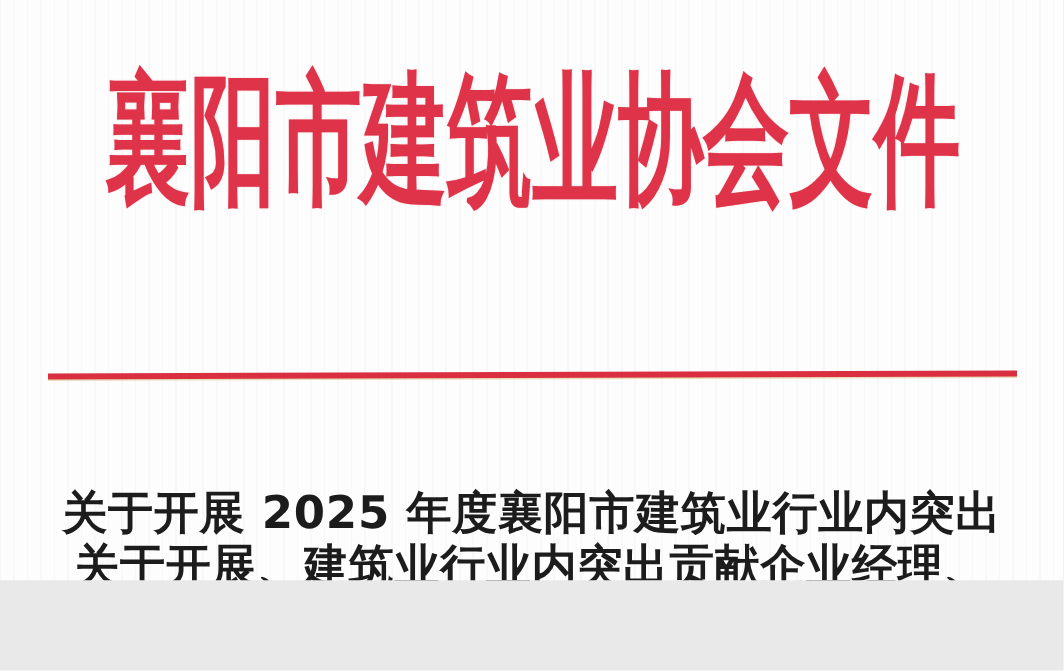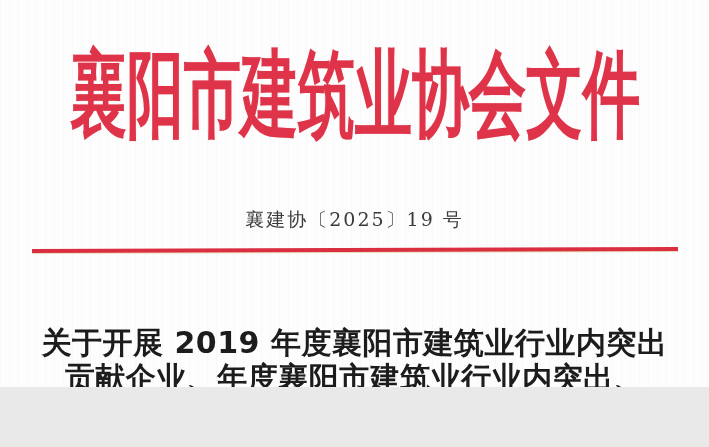--- a/index.html
+++ b/index.html
@@ -102,22 +102,21 @@
 </style>
 </head>
 <body>
 
 <div class="page">
 
   <div class="org-header">
     <div class="org-header-text">襄阳市建筑业协会文件</div>
   </div>
 
-  <div class="doc-number">襄建协〔2025〕19 号</div>
 
   <div class="red-divider"></div>
 
   <div class="notice-title">
-    <div class="line">关于开展 2019 年度襄阳市建筑业行业内突出</div>
-    <div class="line">贡献企业、年度襄阳市建筑业行业内突出、</div>
+    <div class="line">关于开展 2025 年度襄阳市建筑业行业内突出</div>
+    <div class="line">关于开展、建筑业行业内突出贡献企业经理、</div>
   </div>
 
 </div>
 
 </body></html>

